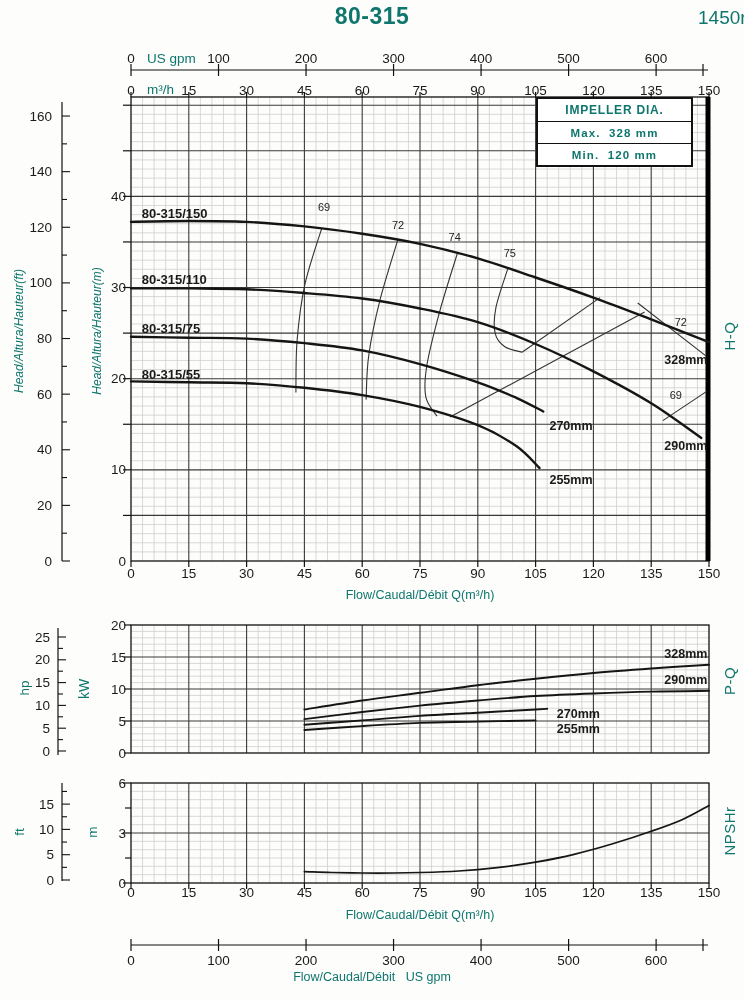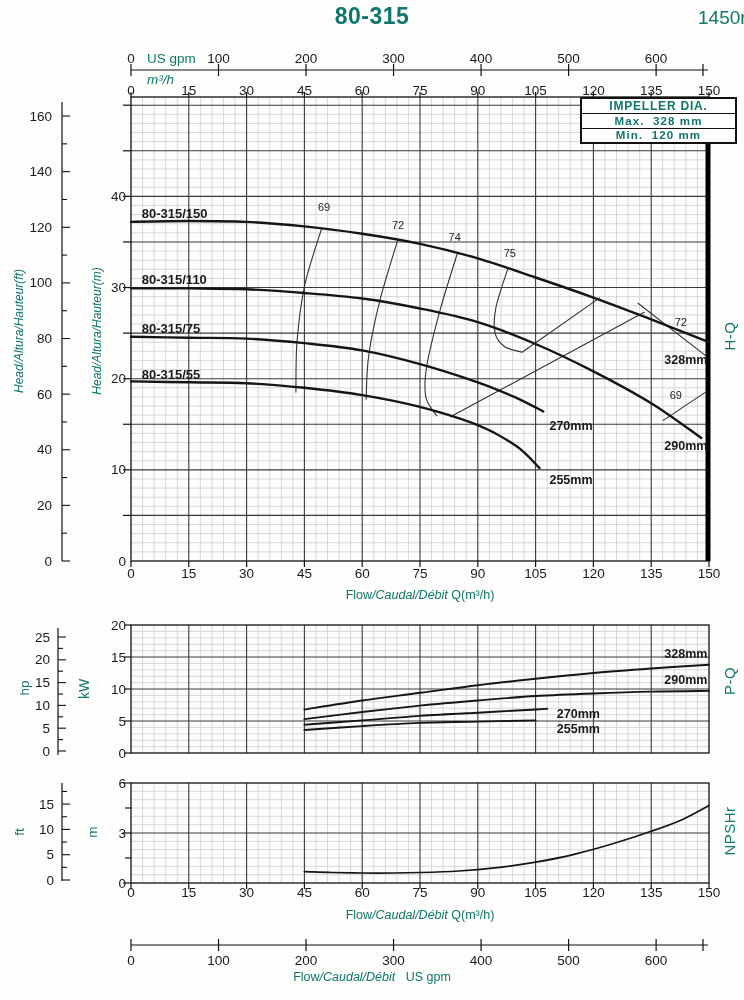--- a/index.html
+++ b/index.html
@@ -2,34 +2,34 @@
 <html><head>
 <meta charset="utf-8">
 <style>
   html,body{margin:0;padding:0;background:#fff;}
   .page{position:relative;width:744px;height:1000px;background:#fdfdfb;
         font-family:"Liberation Sans",sans-serif;color:#0f766e;overflow:hidden;padding-left:36px;}
   svg{position:absolute;left:0;top:0;font-family:"Liberation Sans",sans-serif;}
   .title{position:absolute;left:0;top:3px;width:744px;text-align:center;
          font-size:23px;font-weight:bold;letter-spacing:.5px;}
   .rpm{position:absolute;top:7px;right:7px;font-size:19px;}
-  .imp-box{position:absolute;left:580px;top:97px;width:157px;height:47px;
+  .imp-box{position:absolute;left:536px;top:97px;width:157px;height:70px;
            border:2.5px solid #111;background:#fff;box-sizing:border-box;
            display:flex;flex-direction:column;z-index:3;}
   .imp-header{flex:1.05;border-bottom:1.5px solid #111;font-size:12px;font-weight:bold;
               letter-spacing:.8px;display:flex;align-items:center;justify-content:center;}
   .imp-row{flex:1;font-size:11.5px;font-weight:bold;letter-spacing:1.1px;white-space:pre;
            display:flex;align-items:center;justify-content:center;}
   .imp-row.mid{border-bottom:1.5px solid #111;text-align:center;}
   .rot{position:absolute;transform:translate(-50%,-50%) rotate(-90deg);white-space:nowrap;}
   .head-label{font-size:12px;font-style:italic;}
   .axis-unit-rot{font-size:13.5px;}
   .side-label{font-size:15px;letter-spacing:.5px;}
   .flow{position:absolute;font-size:12.5px;white-space:pre;transform:translateX(-50%);}
-  .flow .it{font-style:italic;margin-top:28px;}
+  .flow .it{margin-top:28px;}
   .unit{position:absolute;font-size:13.5px;white-space:pre;}
 </style>
 </head>
 <body>
 
 <div class="page">
 
   <div class="title">80-315</div>
   <div class="rpm">1450rpm</div>
 
@@ -523,21 +523,21 @@
         <text x="481.07468613275734" y="965" font-size="13.5" text-anchor="middle" font-weight="normal" fill="#1a1a1a">400</text>
         <line x1="568.5933576659468" y1="939" x2="568.5933576659468" y2="951" stroke="#111" stroke-width="1.2"></line>
         <text x="568.5933576659468" y="965" font-size="13.5" text-anchor="middle" font-weight="normal" fill="#1a1a1a">500</text>
         <line x1="656.112029199136" y1="939" x2="656.112029199136" y2="951" stroke="#111" stroke-width="1.2"></line>
         <text x="656.112029199136" y="965" font-size="13.5" text-anchor="middle" font-weight="normal" fill="#1a1a1a">600</text>
         <line x1="703" y1="939" x2="703" y2="951" stroke="#111" stroke-width="1.2"></line>
       </g>
     </svg>
 
   <div class="unit" style="left:147px;top:51px;">US gpm</div>
-  <div class="unit" style="left:147px;top:72px;font-style:italic;">m³/h</div>
+  <div class="unit" style="left:147px;top:82px;">m³/h</div>
 
   <div class="imp-box">
     <div class="imp-header">IMPELLER DIA.</div>
     <div class="imp-row mid">Max.  328 mm</div>
     <div class="imp-row">Min.  120 mm</div>
   </div>
 
   <div class="rot head-label" style="left:19px;top:331px;">Head/Altura/Hauteur(ft)</div>
   <div class="rot head-label" style="left:97px;top:331px;">Head/Altura/Hauteur(m)</div>
 

